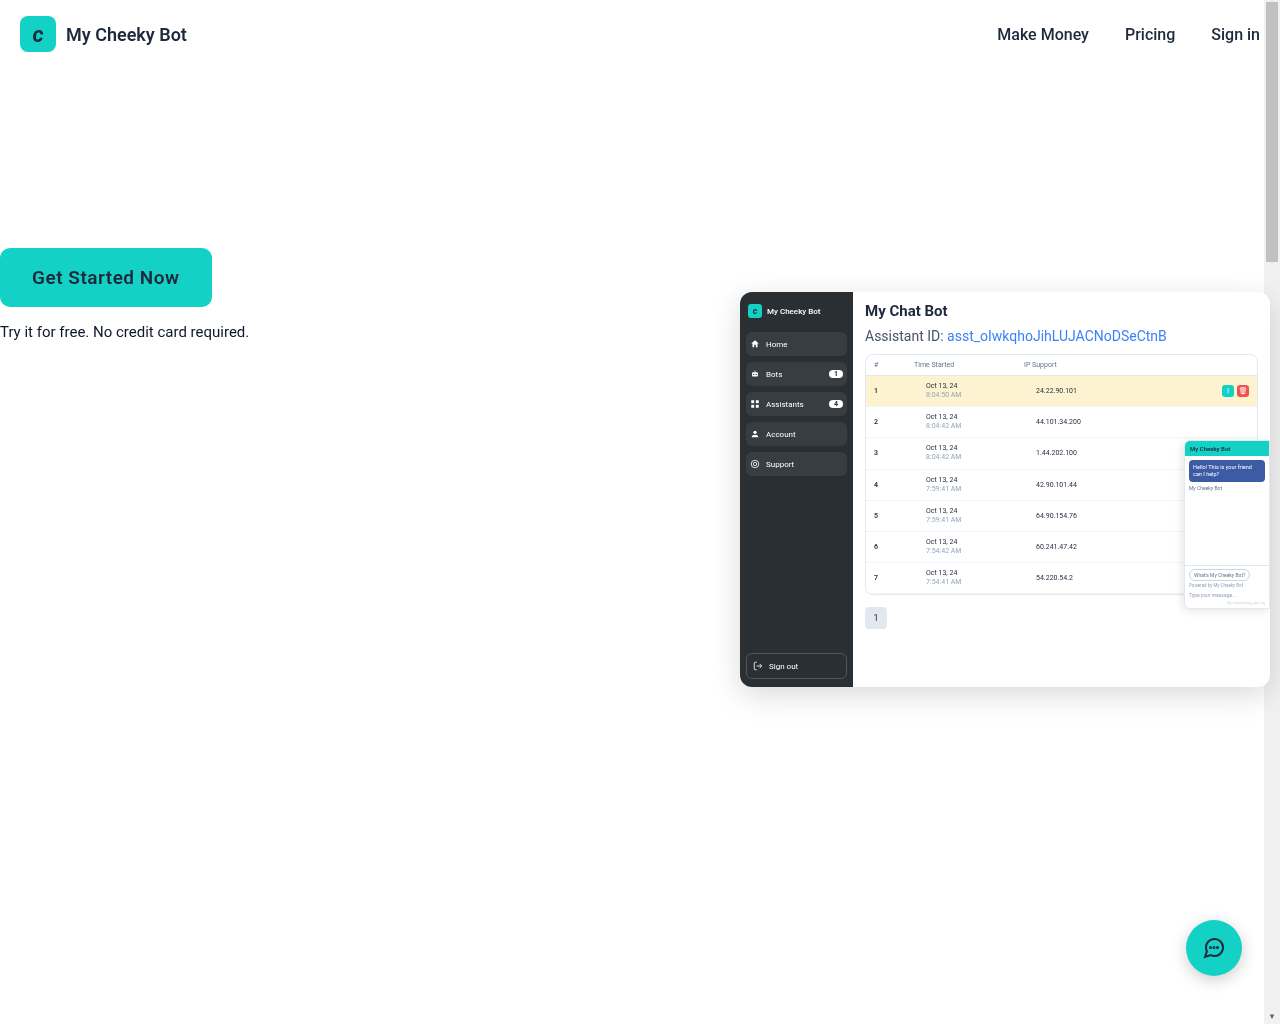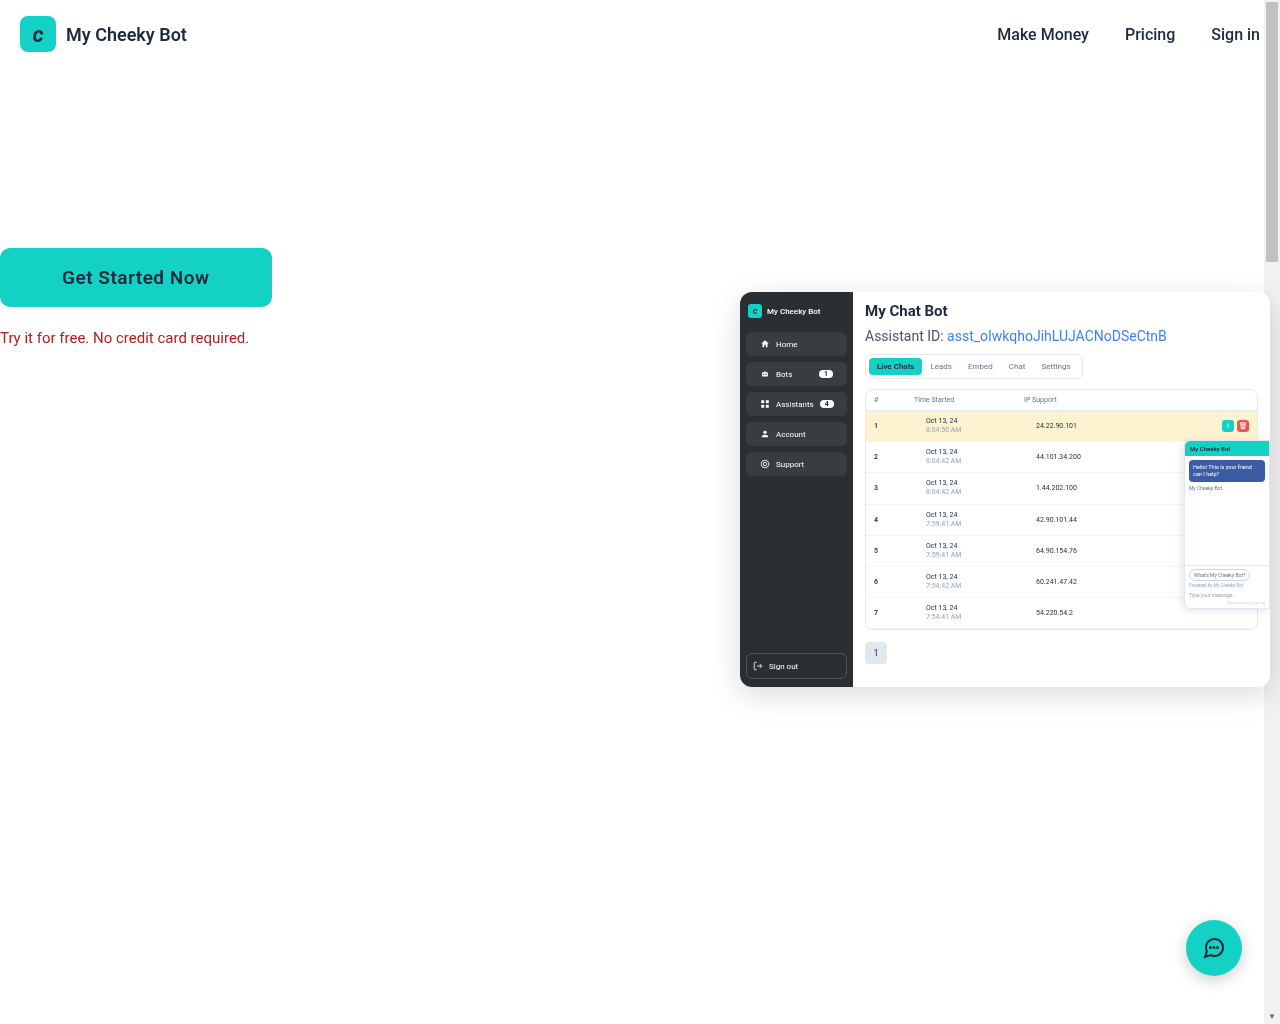--- a/index.html
+++ b/index.html
@@ -12,32 +12,32 @@
     .brand-name { font-size: 18px; font-weight: 600; }
     .nav { display: flex; align-items: center; gap: 36px; justify-content: space-between; }
     .nav-link { font-size: 16px; font-weight: 500; color: #1e293b; cursor: pointer; }
     .cta-btn { background: #14d1c5; color: #fff; padding: 12px 20px; border-radius: 10px; font-weight: 600; font-size: 16px; cursor: pointer; }
     
     
     .hero { display: flex; align-items: center; padding: 180px 0 0 0; gap: 40px; }
     .hero-left { flex: 0 0 640px; padding-left: 0; }
     .hero-title { font-size: 68px; font-weight: 900; line-height: 1.05; color: #2c3e50; letter-spacing: -1px; margin-bottom: 28px; }
     .hero-sub { font-size: 20px; color: #1e293b; line-height: 1.45; margin-bottom: 28px; max-width: 520px; }
-    .hero-btn { background: #14d1c5; color: #1e293b; padding: 18px 62px; border-radius: 10px; font-weight: 600; font-size: 19px; cursor: pointer; display: inline-block; margin-bottom: 16px; letter-spacing: 0.5px; }
-    .hero-note { font-size: 15px; color: #b91c1c; margin-top: 6px; }
+    .hero-btn { background: #14d1c5; color: #1e293b; padding: 18px 32px; border-radius: 10px; font-weight: 600; font-size: 19px; cursor: pointer; display: inline-block; margin-bottom: 16px; letter-spacing: 0.5px; }
+    .hero-note { font-size: 15px; color: #0f172a; }
     
     
     .preview-wrap { position: absolute; right: 10px; top: 292px; width: 530px; height: 395px; border-radius: 12px; overflow: hidden; box-shadow: 0 8px 30px rgba(0,0,0,.15); background: #fff; display: flex; }
     
     
     .pv-sidebar { width: 113px; background: #2a2f33; color: #fff; display: flex; flex-direction: column; padding: 8px 6px; font-size: 8px; }
     .pv-brand { display: flex; align-items: center; gap: 5px; margin-bottom: 10px; padding: 4px 2px; }
     .pv-logo { width: 14px; height: 14px; background: #14d1c5; border-radius: 3px; display: flex; align-items: center; justify-content: center; font-size: 9px; font-weight: 700; color: #1e293b; font-style: italic; }
     .pv-brand-name { font-size: 8px; font-weight: 500; }
-    .pv-nav-item { display: flex; align-items: center; gap: 6px; padding: 7px 14px; border-radius: 6px; margin-bottom: 6px; background: #383d42; cursor: pointer; }
+    .pv-nav-item { display: flex; align-items: center; gap: 6px; padding: 7px 4px; border-radius: 6px; margin-bottom: 6px; background: #383d42; cursor: pointer; }
     .pv-nav-icon { width: 10px; height: 10px; display: inline-flex; align-items: center; justify-content: center; }
     .pv-badge { background: #fff; color: #2a2f33; border-radius: 8px; padding: 0 5px; font-size: 7px; font-weight: 700; margin-left: auto; }
     .pv-signout { margin-top: auto; display: flex; align-items: center; gap: 6px; padding: 7px 6px; border: 1px solid #555; border-radius: 6px; cursor: pointer; }
     
     
     .pv-main { flex: 1; padding: 10px 12px; position: relative; overflow: hidden; }
     .pv-title { font-size: 15px; font-weight: 700; color: #1e293b; margin-bottom: 3px; }
     .pv-assistant-id { font-size: 14px; color: #475569; margin-bottom: 10px; margin-top: 8px; }
     .pv-assistant-id a { color: #3b82f6; text-decoration: none; }
     
@@ -179,27 +179,20 @@
       </span>
       <span>Sign out</span>
     </div>
   </div>
 
   <div class="pv-main">
     <div class="pv-title">My Chat Bot</div>
     <div class="pv-assistant-id">
       <span>Assistant ID: </span><a>asst_oIwkqhoJihLUJACNoDSeCtnB</a>
     </div>
-    <div class="pv-tabs">
-      <div class="pv-tab active">Live Chats</div>
-      <div class="pv-tab">Leads</div>
-      <div class="pv-tab">Embed</div>
-      <div class="pv-tab">Chat</div>
-      <div class="pv-tab">Settings</div>
-    </div>
     <div class="pv-table">
       <div class="pv-th">
         <div class="col1">#</div>
         <div class="col2">Time Started</div>
         <div class="col3">IP Support</div>
       </div>
       <div id="rows">
           <div class="pv-row hl">
             <div class="col1">1</div>
             <div class="col2">Oct 13, 24<span class="t2">8:04:50 AM</span></div>

